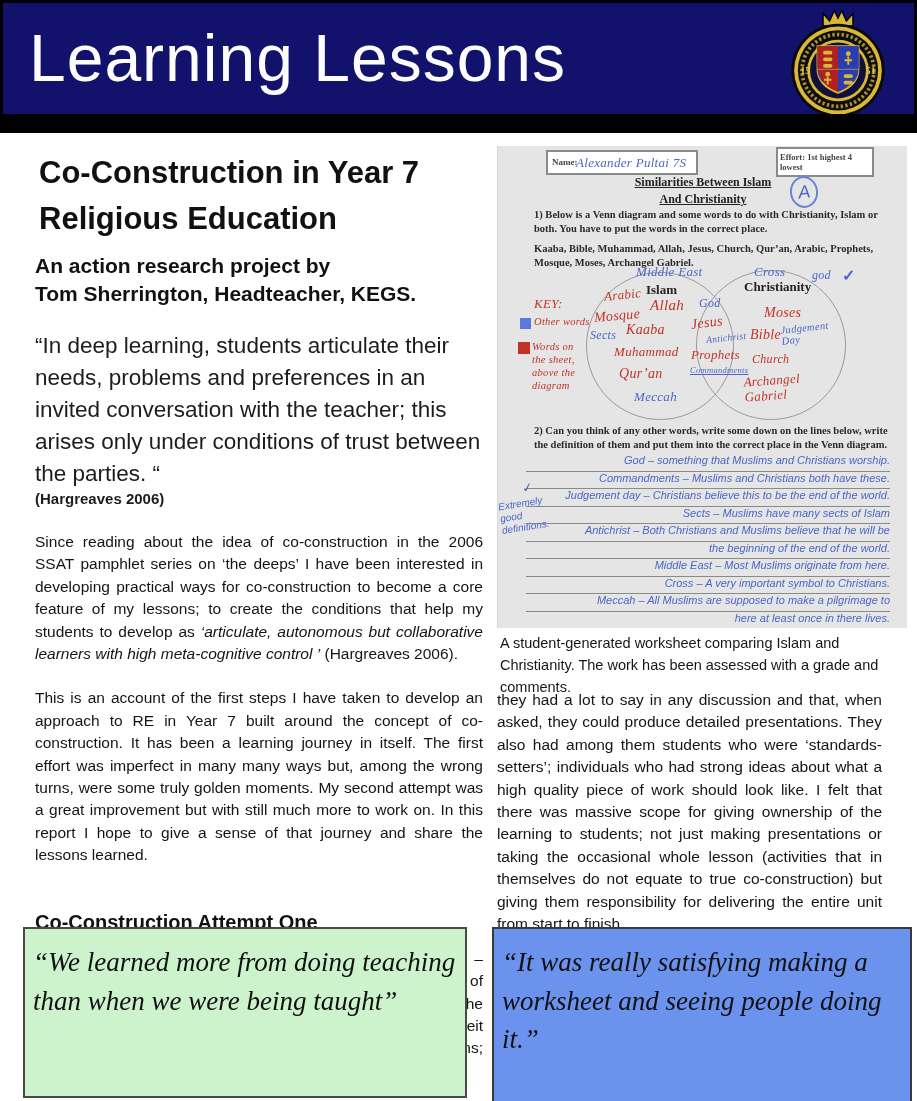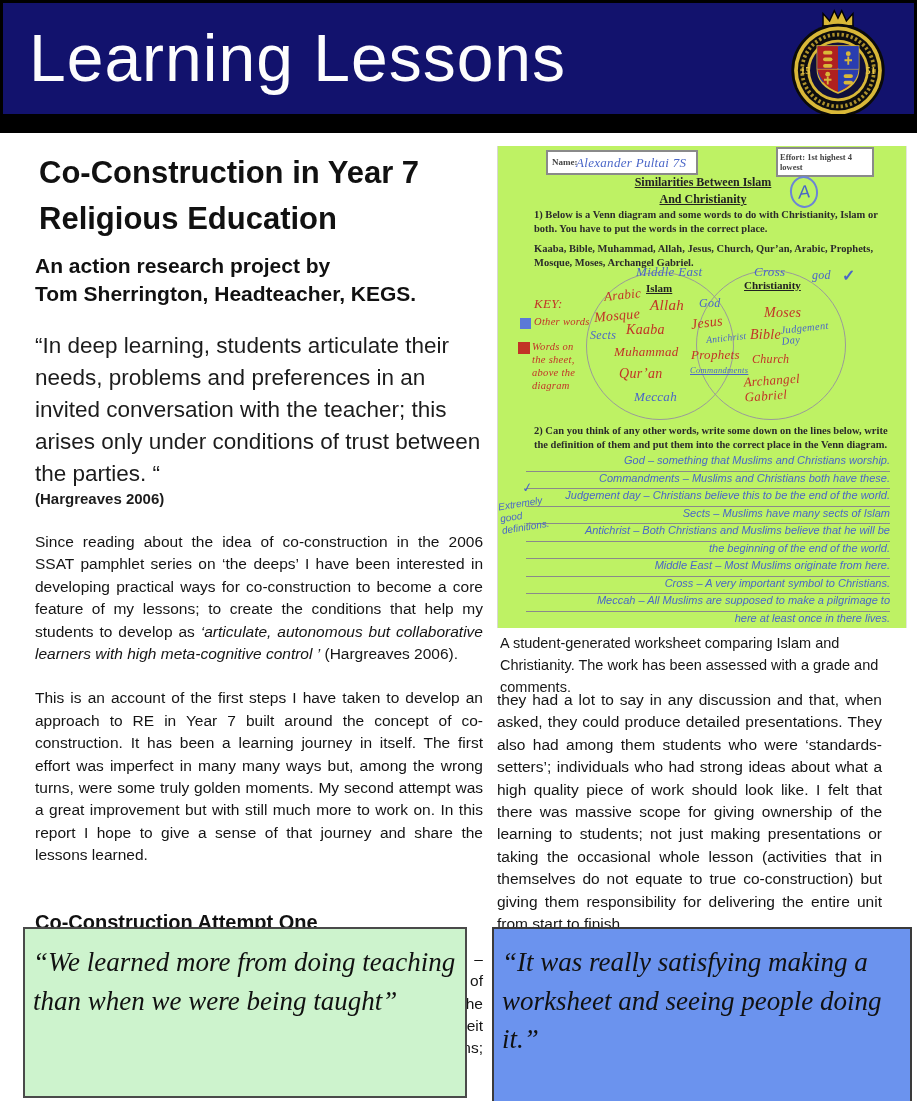--- a/index.html
+++ b/index.html
@@ -30,37 +30,37 @@
   .bodytext { font-size:15.5px; line-height:22.4px; text-align:justify; color:#141414; }
   .p1 { margin-top:24px; }
   .p2 { margin-top:22px; }
   .section-h { margin-top:44px; font-size:20px; font-weight:bold; color:#111; }
   .p3 { margin-top:14px; }
   .it { font-style:italic; }
 
   
   .worksheet {
     position:absolute; left:497px; top:146px; width:410px; height:482px;
-    background:#bef264; border-left:1px solid #d8d8d4; border-right:1px solid #e4e4e0;
+    background:#e5e5e5; border-left:1px solid #d8d8d4; border-right:1px solid #e4e4e0;
     font-family:"Liberation Serif", serif;
   }
   .ws-box { position:absolute; border:2px solid #8a8a8a; background:#fff; }
   .ws-name-label { position:absolute; left:4px; top:5px; font-size:9px; color:#444; font-weight:bold; }
   .hw { font-style:italic; letter-spacing:.3px; white-space:nowrap; }
   .hw-blue { color:#4a66c8; }
   .hw-red  { color:#c23326; }
   .ws-title { position:absolute; left:105px; top:28px; width:200px; text-align:center;
               font-size:12px; font-weight:bold; line-height:17px; text-decoration:underline; color:#222; }
   .ws-grade { position:absolute; left:292px; top:30px; width:28px; height:32px;
               border:2px solid #6b85d6; border-radius:50%; color:#4a66c8;
               font-size:18px; font-style:italic; text-align:center; line-height:29px;
               transform:rotate(-8deg); font-family:"Liberation Sans", sans-serif; }
   .ws-q { position:absolute; font-size:10.5px; line-height:13.5px; font-weight:bold; color:#2b2b2b; }
   .venn-circle { position:absolute; border:1.2px solid #9a9a9a; border-radius:50%; }
-  .venn-label { position:absolute; font-size:11px; font-weight:bold; text-decoration:underline; color:#222; }
+  .venn-label { position:absolute; font-size:13px; font-weight:bold; color:#222; }
   .vw { position:absolute; font-style:italic; letter-spacing:.3px; white-space:nowrap; }
   .defs { position:absolute; left:28px; top:308px; width:364px; }
   .def-line { height:17.5px; border-bottom:1px solid #8a8a8a; font-size:11px;
               font-style:italic; color:#4a66c8; white-space:nowrap; overflow:visible;
               font-family:"Liberation Sans", sans-serif;text-align:right; }
   .def-line.last { border-bottom:none; padding-left:62px; }
   .margin-note { position:absolute; left:2px; top:352px; width:42px; font-size:10px;
                  line-height:12px; color:#4a66c8; font-style:italic;
                  transform:rotate(-9deg); font-family:"Liberation Sans", sans-serif; }
   .margin-tick { position:absolute; left:24px; top:334px; color:#4a66c8; font-size:13px; transform:rotate(-9deg); }

